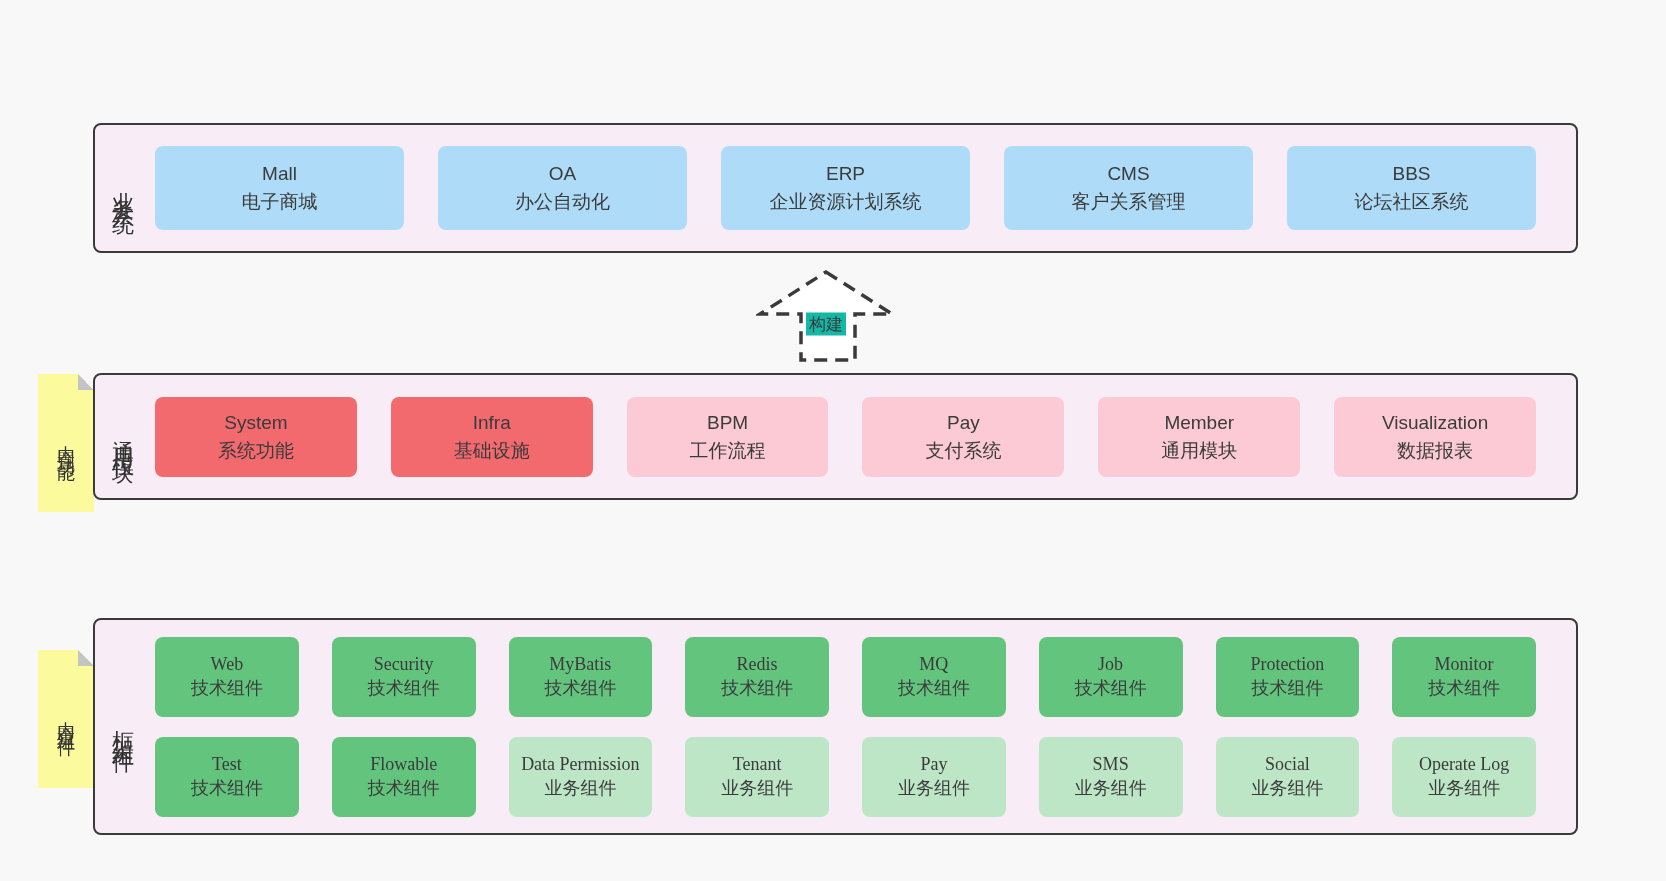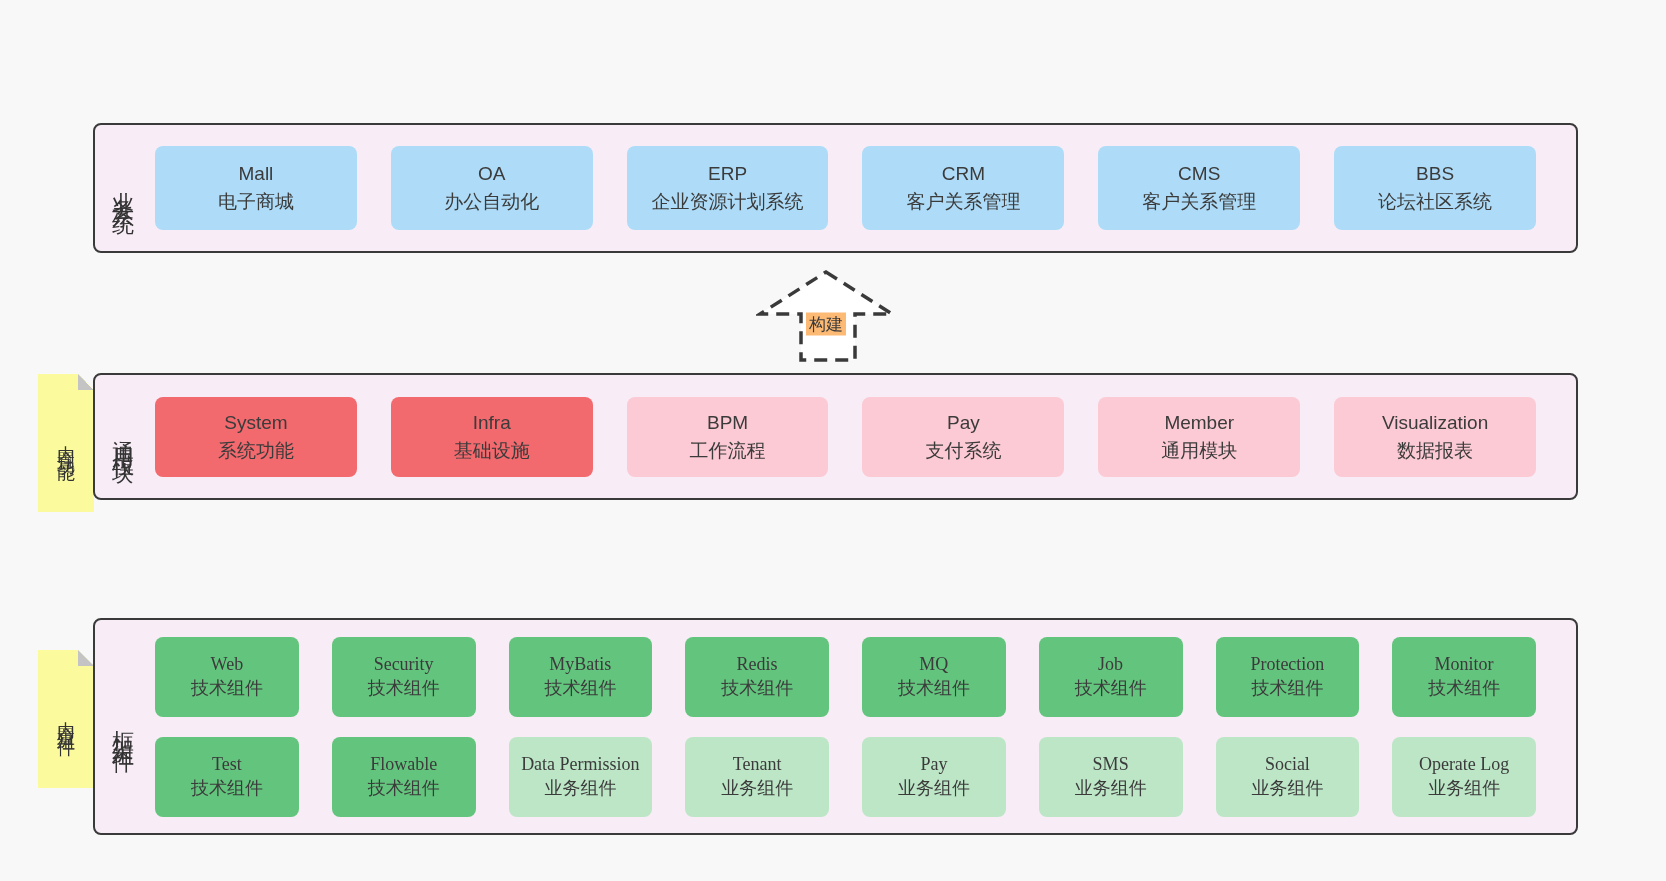--- a/index.html
+++ b/index.html
@@ -59,21 +59,21 @@
     position:absolute; top:0; right:0; width:16px; height:16px;
     background:linear-gradient(to top right, #c4c4c4 50%, rgba(0,0,0,0) 50%);
   }
 
   .arrow{position:absolute; width:140px; height:96px; z-index:2;}
   #arrow-build{left:756px; top:268px;}
   #arrow-implement{left:770px; top:512px;}
   .arrow svg{width:100%; height:100%; display:block;}
   .arrow-label{
     position:absolute; left:50%; top:58%; transform:translate(-50%,-50%);
-    font-size:17px; color:var(--text); background:#fdba74; padding:0 3px; white-space:nowrap;
+    font-size:17px; color:var(--text); background:#14b8a6; padding:0 3px; white-space:nowrap;
   }
 </style>
 </head>
 <body>
 
 <div class="page">
 
   <div class="panel" id="panel-business">
     <div class="panel-label">业务系统</div>
     <div class="boxes">
@@ -81,24 +81,20 @@
         <div>Mall</div>
         <div>电子商城</div>
       </div>
       <div class="box blue">
         <div>OA</div>
         <div>办公自动化</div>
       </div>
       <div class="box blue">
         <div>ERP</div>
         <div>企业资源计划系统</div>
-      </div>
-      <div class="box blue">
-        <div>CRM</div>
-        <div>客户关系管理</div>
       </div>
       <div class="box blue">
         <div>CMS</div>
         <div>客户关系管理</div>
       </div>
       <div class="box blue">
         <div>BBS</div>
         <div>论坛社区系统</div>
       </div>
     </div>

